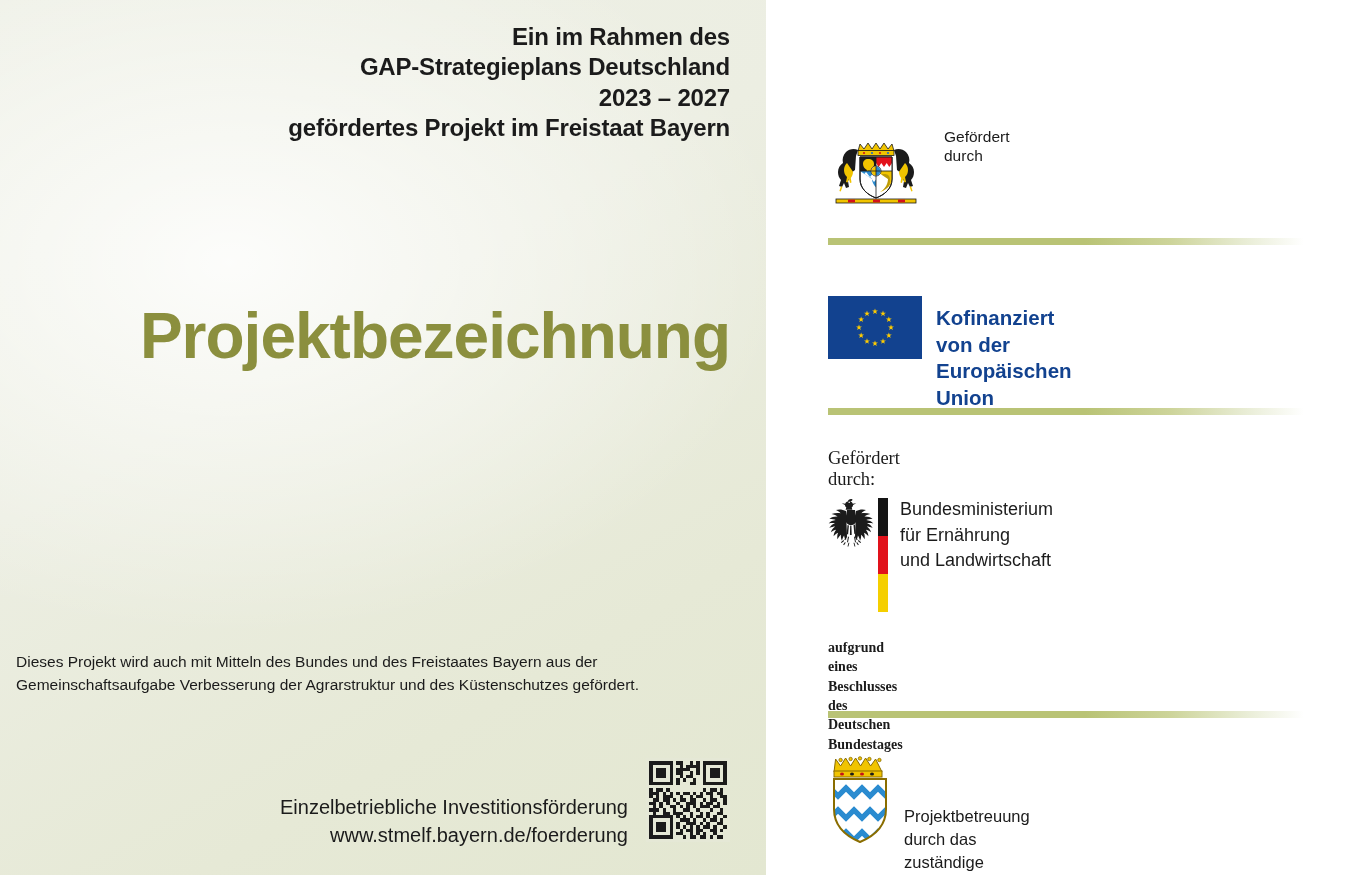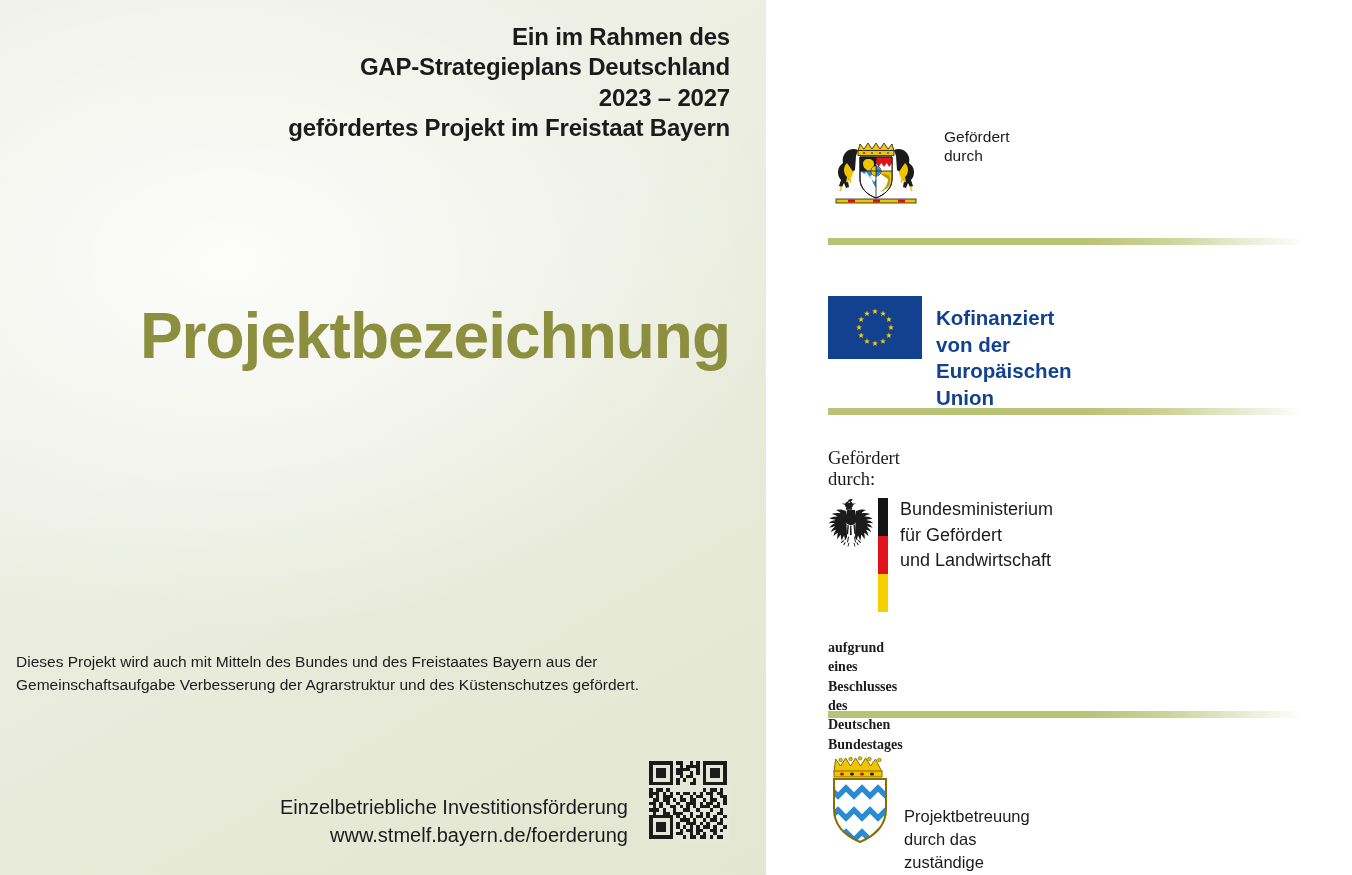--- a/index.html
+++ b/index.html
@@ -479,21 +479,21 @@
           <path d="M21.5 29l-0.8 9 1.4.6.8-9zM24.2 29.5l-0.3 9.5h1.8l-.3-9.5zM27.5 29l.8 9 1.4-.6-.8-9z"></path>
 
           <path d="M20.5 39.5l-2.2 4 .9.6 2-3.6zM22 40.8l-1 5.4h1l1-5.4zM28 40.8l1 5.4h1l-1-5.4zM29.5 39.5l2.2 4-.9.6-2-3.6z"></path>
           <path d="M17.5 44l-2.6 2.2.7.8 2.5-2zM19 46l-1.8 2.6.8.6 1.7-2.5zM31 46l1.8 2.6-.8.6-1.7-2.5zM32.5 44l2.6 2.2-.7.8-2.5-2z"></path>
           <path d="M22.5 46.8l-1 3.6h.9l1-3.6zM27.5 46.8l1 3.6h.9l-1-3.6z"></path>
         </g>
       </svg>
 
       <div id="bund-flagbar"></div>
       <div id="bund-text">Bundesministerium
-für Gefördert
+für Ernährung
 und Landwirtschaft</div>
       <div id="bundestag-text">aufgrund eines Beschlusses
 des Deutschen Bundestages</div>
     </div>
 
     <div class="divider" id="divider-3"></div>
 
     <div id="block-aelf">
       <svg id="aelf-shield" viewBox="0 0 64 92" aria-hidden="true">
 

